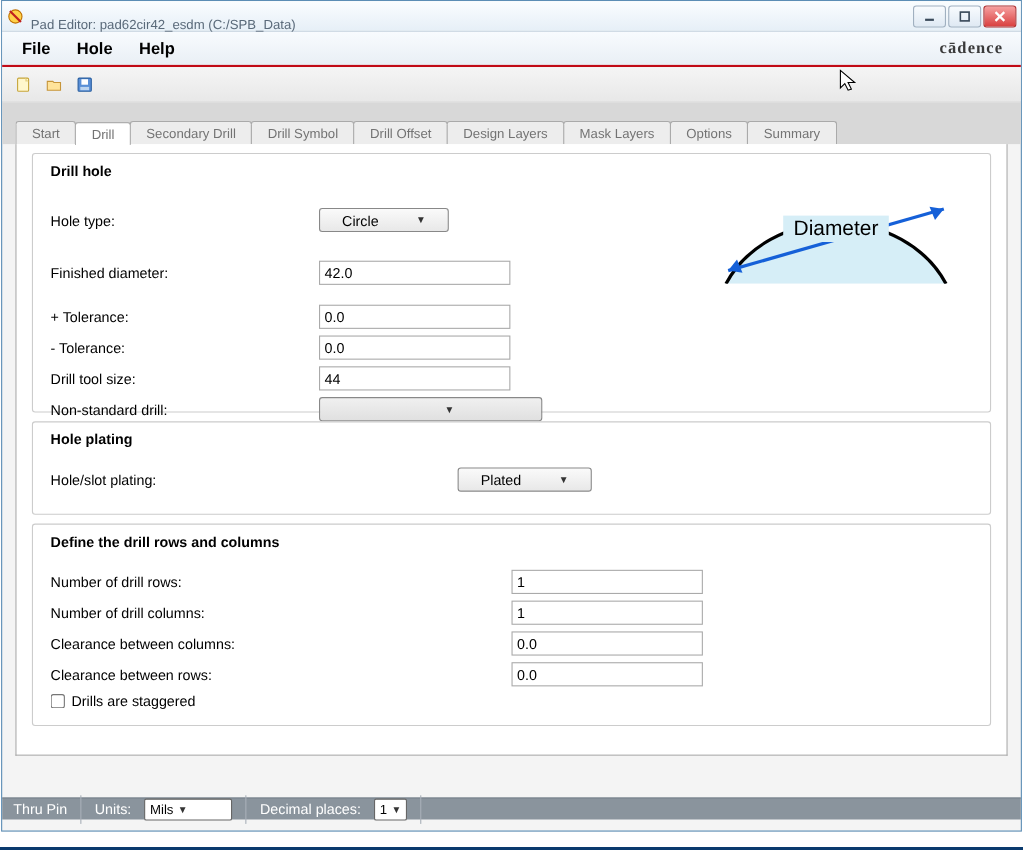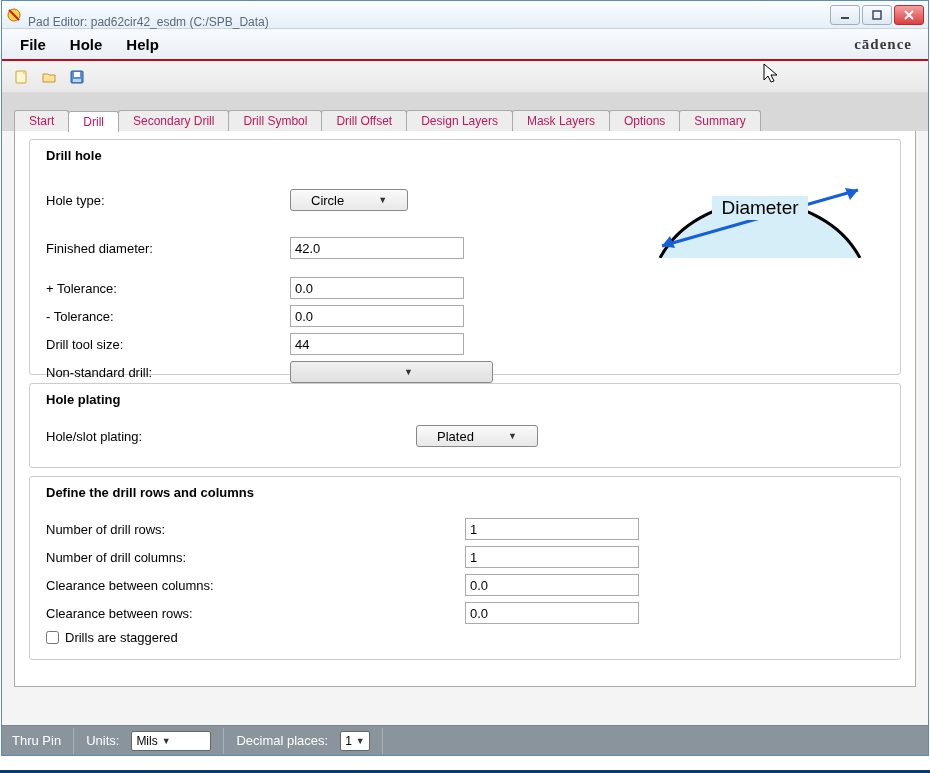--- a/index.html
+++ b/index.html
@@ -100,21 +100,21 @@
   height: 38px;
 }
 .tab {
   border: 1px solid #aaa;
   border-bottom: none;
   background: #ededed;
   padding: 3px 14px;
   font-size: 12px;
   border-radius: 3px 3px 0 0;
   margin-right: -1px;
-  color: #be185d;
+  color: #737373;
   cursor: default;
 }
 .tab.active {
   background: #fff;
   position: relative;
   top: 1px;
 }
 .tabpanel {
   background: #fff;
   border: 1px solid #aaa;
@@ -177,21 +177,21 @@
 .preview-img {
   position: absolute;
   right: 20px;
   top: 8px;
   width: 240px;
   height: 110px;
 }
 .checkbox-row { display:flex; align-items:center; gap:6px; margin-top:4px; }
 .statusbar {
   background: #8a949d;
-  height: 30px;
+  height: 20px;
   display: flex;
   align-items: center;
   padding: 0 10px;
   color: #fff;
   font-size: 13px;
   gap: 12px;
   border-top: 1px solid #7a848d;
   margin-top: 38px;
 }
 .statusbar .sep { width:1px; height:26px; background:#a8b0b8; }

